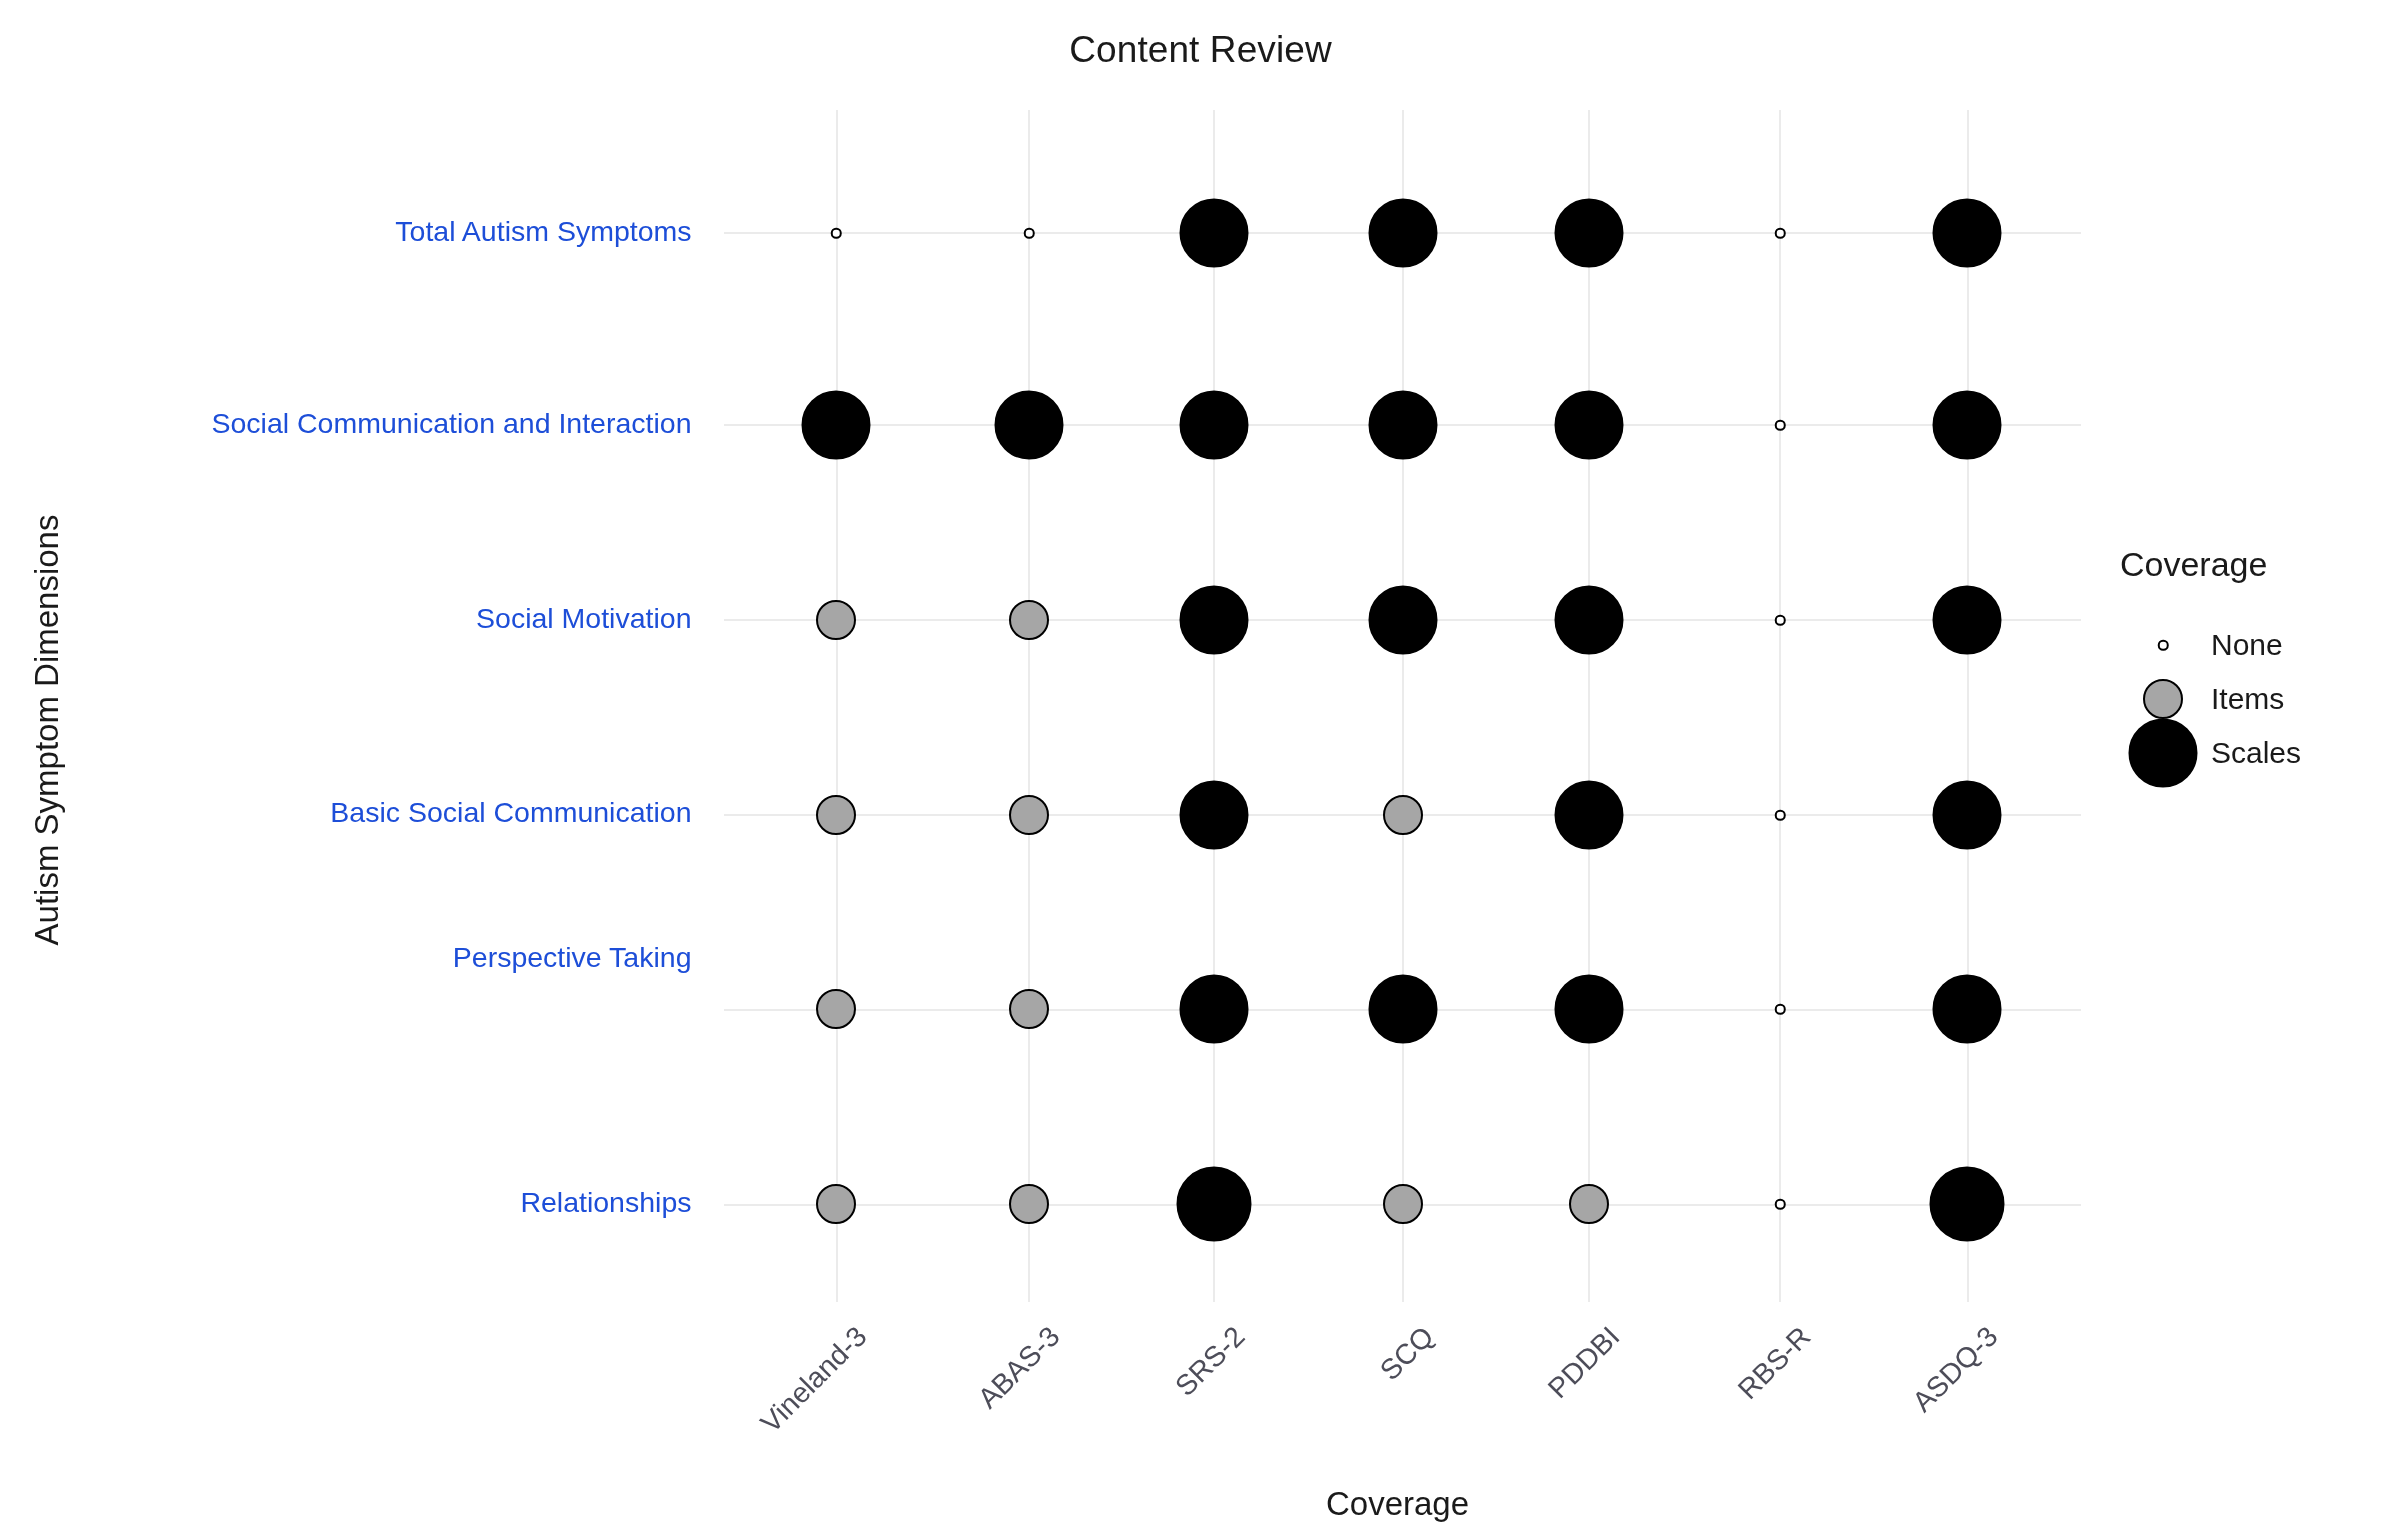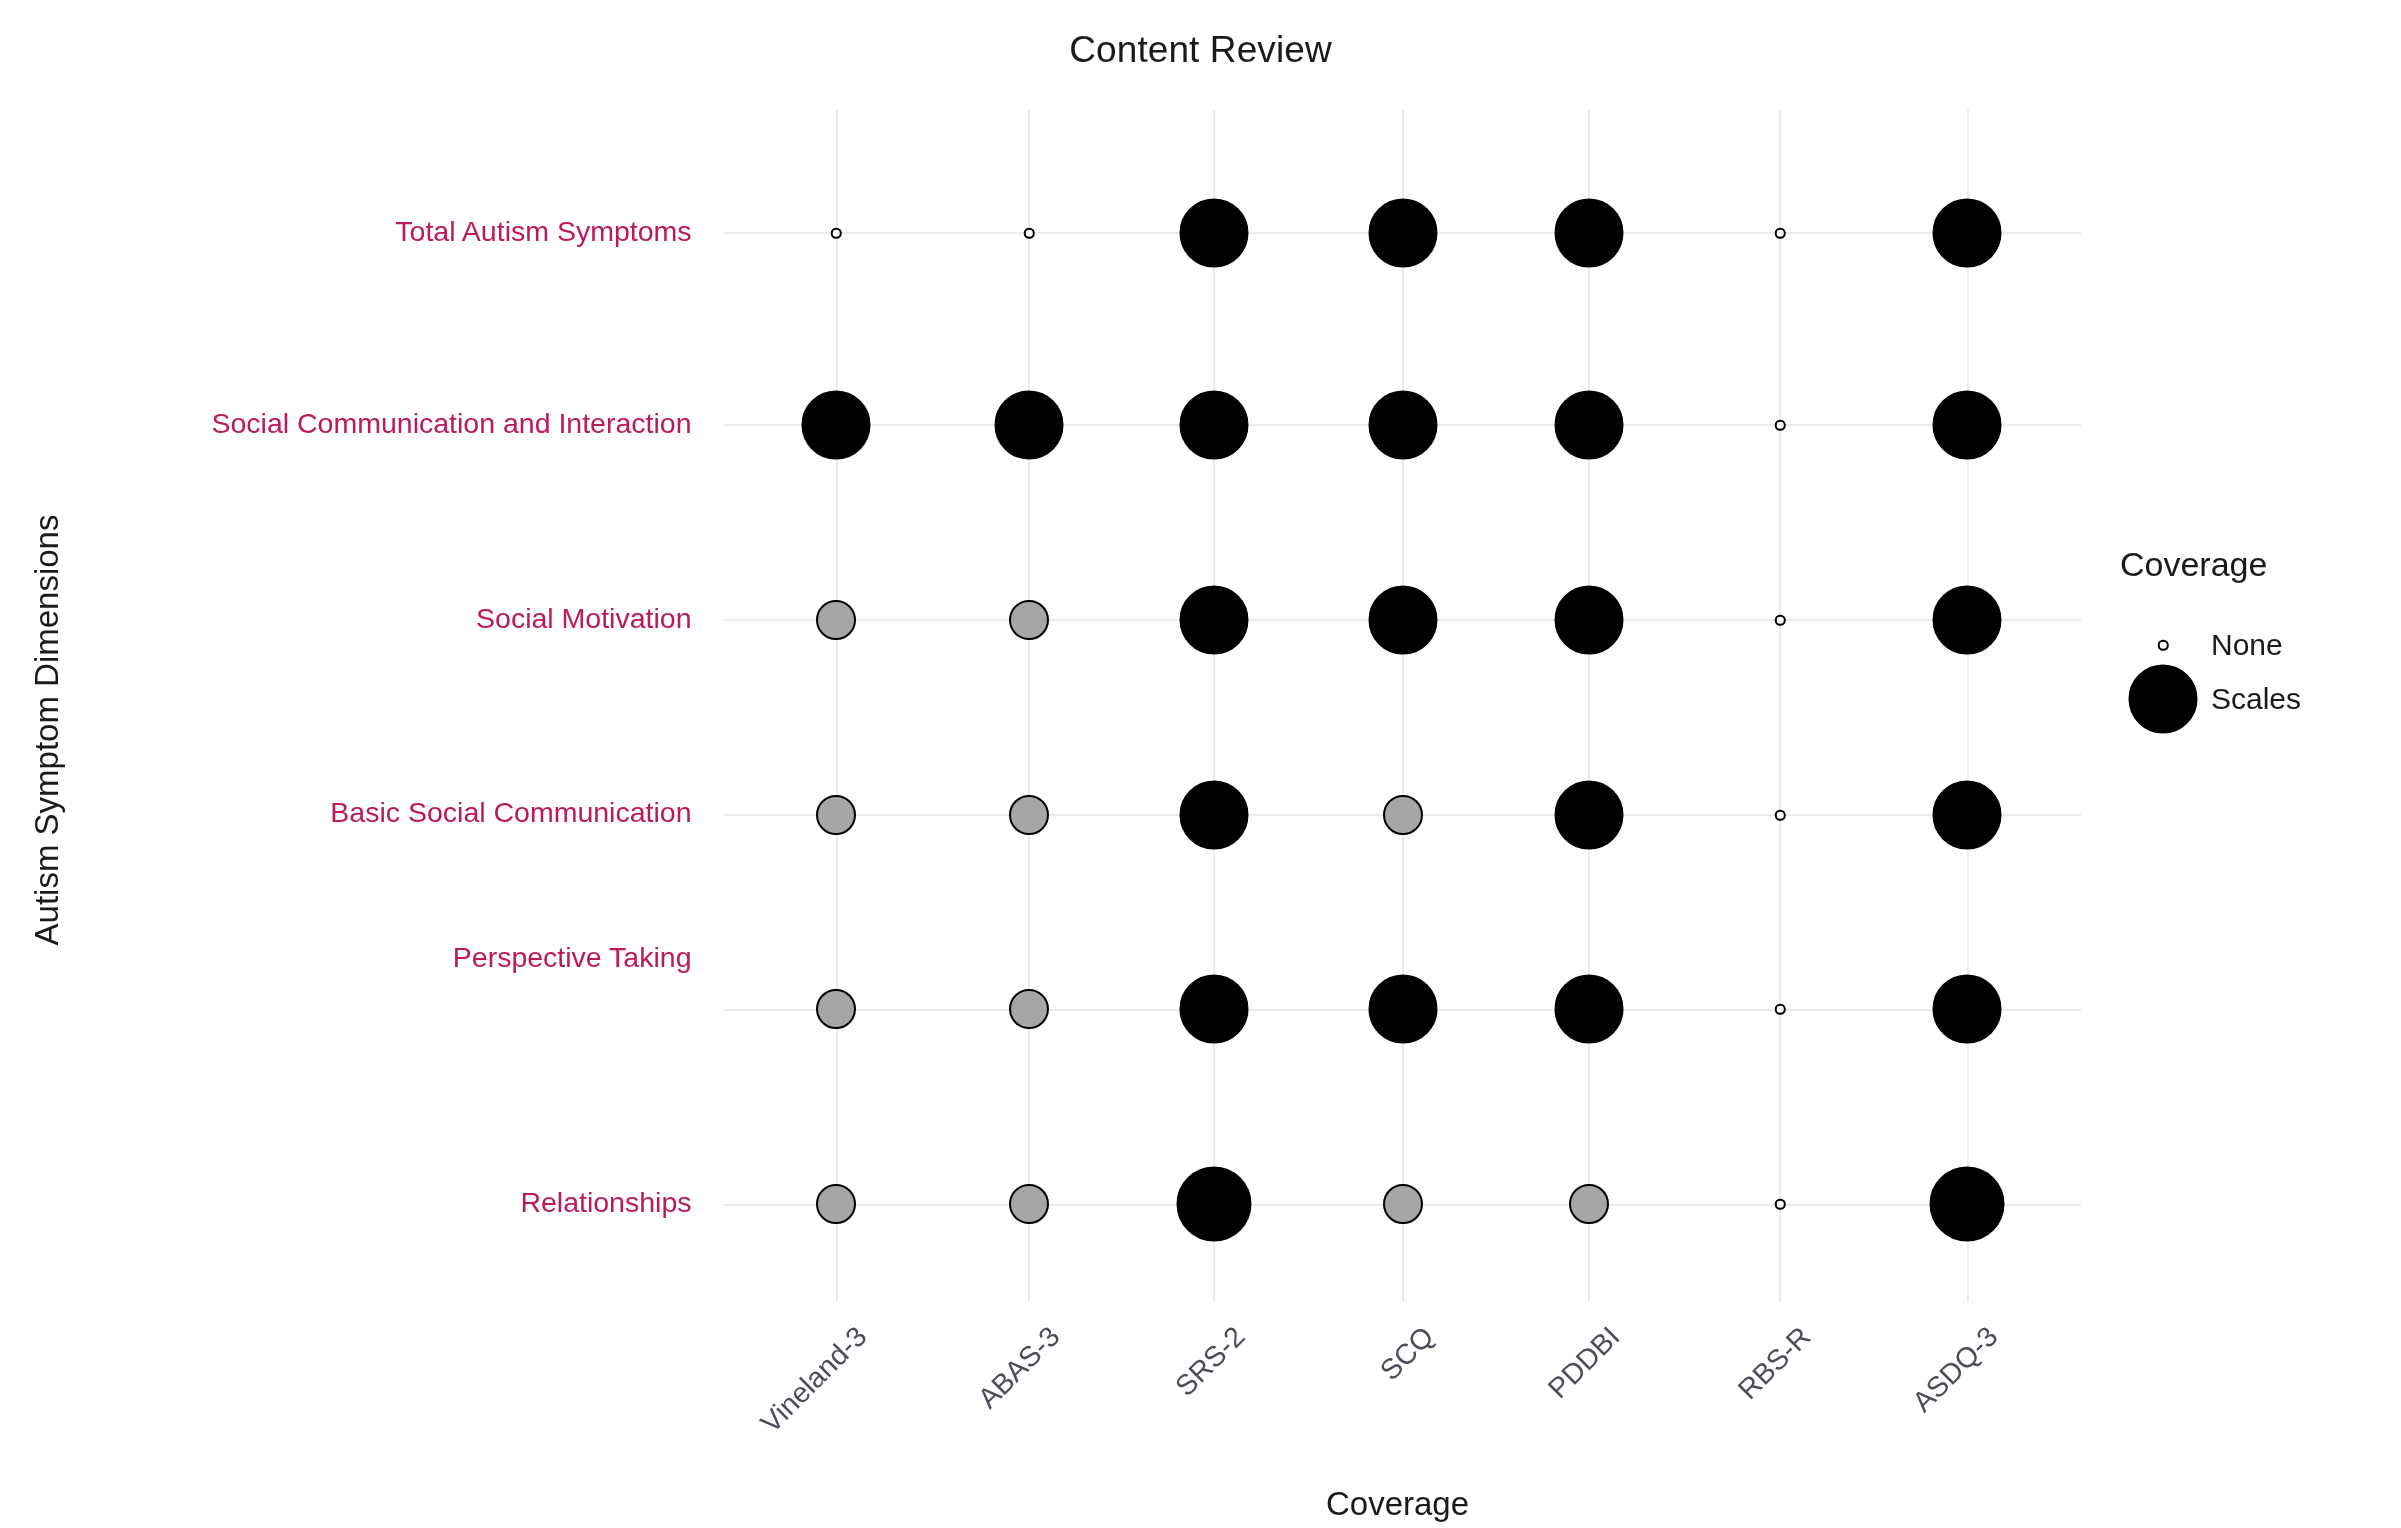--- a/index.html
+++ b/index.html
@@ -30,21 +30,21 @@
   
   #panel{
     position:absolute;
     left:724px;top:90px;
     width:1357px;height:1192px;
     background:#ffffff;
   }
   .vgrid{position:absolute;top:0;bottom:0;width:2.2px;background:#ebebeb;}
   .hgrid{position:absolute;left:0;right:0;height:2.2px;background:#ebebeb;}
   .ytick-wrap{position:absolute;left:0;width:708px;text-align:right;padding-right:16.5px;box-sizing:border-box;}
-  .ytick-wrap span{font-size:28.5px;color:#be185d;white-space:nowrap;text-align:right;}
+  .ytick-wrap span{font-size:28.5px;color:#1d4ed8;white-space:nowrap;text-align:right;}
 
   
   .xtick{
     position:absolute;
     font-size:28.5px;color:#4d4d59;white-space:nowrap;
     transform:rotate(-45deg);
     transform-origin:right top;
     text-align:right;
   }
 
@@ -159,20 +159,26 @@
     <div class="legend-title">Coverage</div>
     <div id="legend-rows">
         <div class="legend-row">
           <div class="legend-key">
             <div class="pt none" style="width: 10.5px; height: 10.5px;"></div>
           </div>
           <div class="legend-label">None</div>
         </div>
         <div class="legend-row">
           <div class="legend-key">
+            <div class="pt items" style="width: 40px; height: 40px;"></div>
+          </div>
+          <div class="legend-label">Items</div>
+        </div>
+        <div class="legend-row">
+          <div class="legend-key">
             <div class="pt scales" style="width: 69px; height: 69px;"></div>
           </div>
           <div class="legend-label">Scales</div>
         </div>
       </div>
   </div>
 
 </div>
 
 

